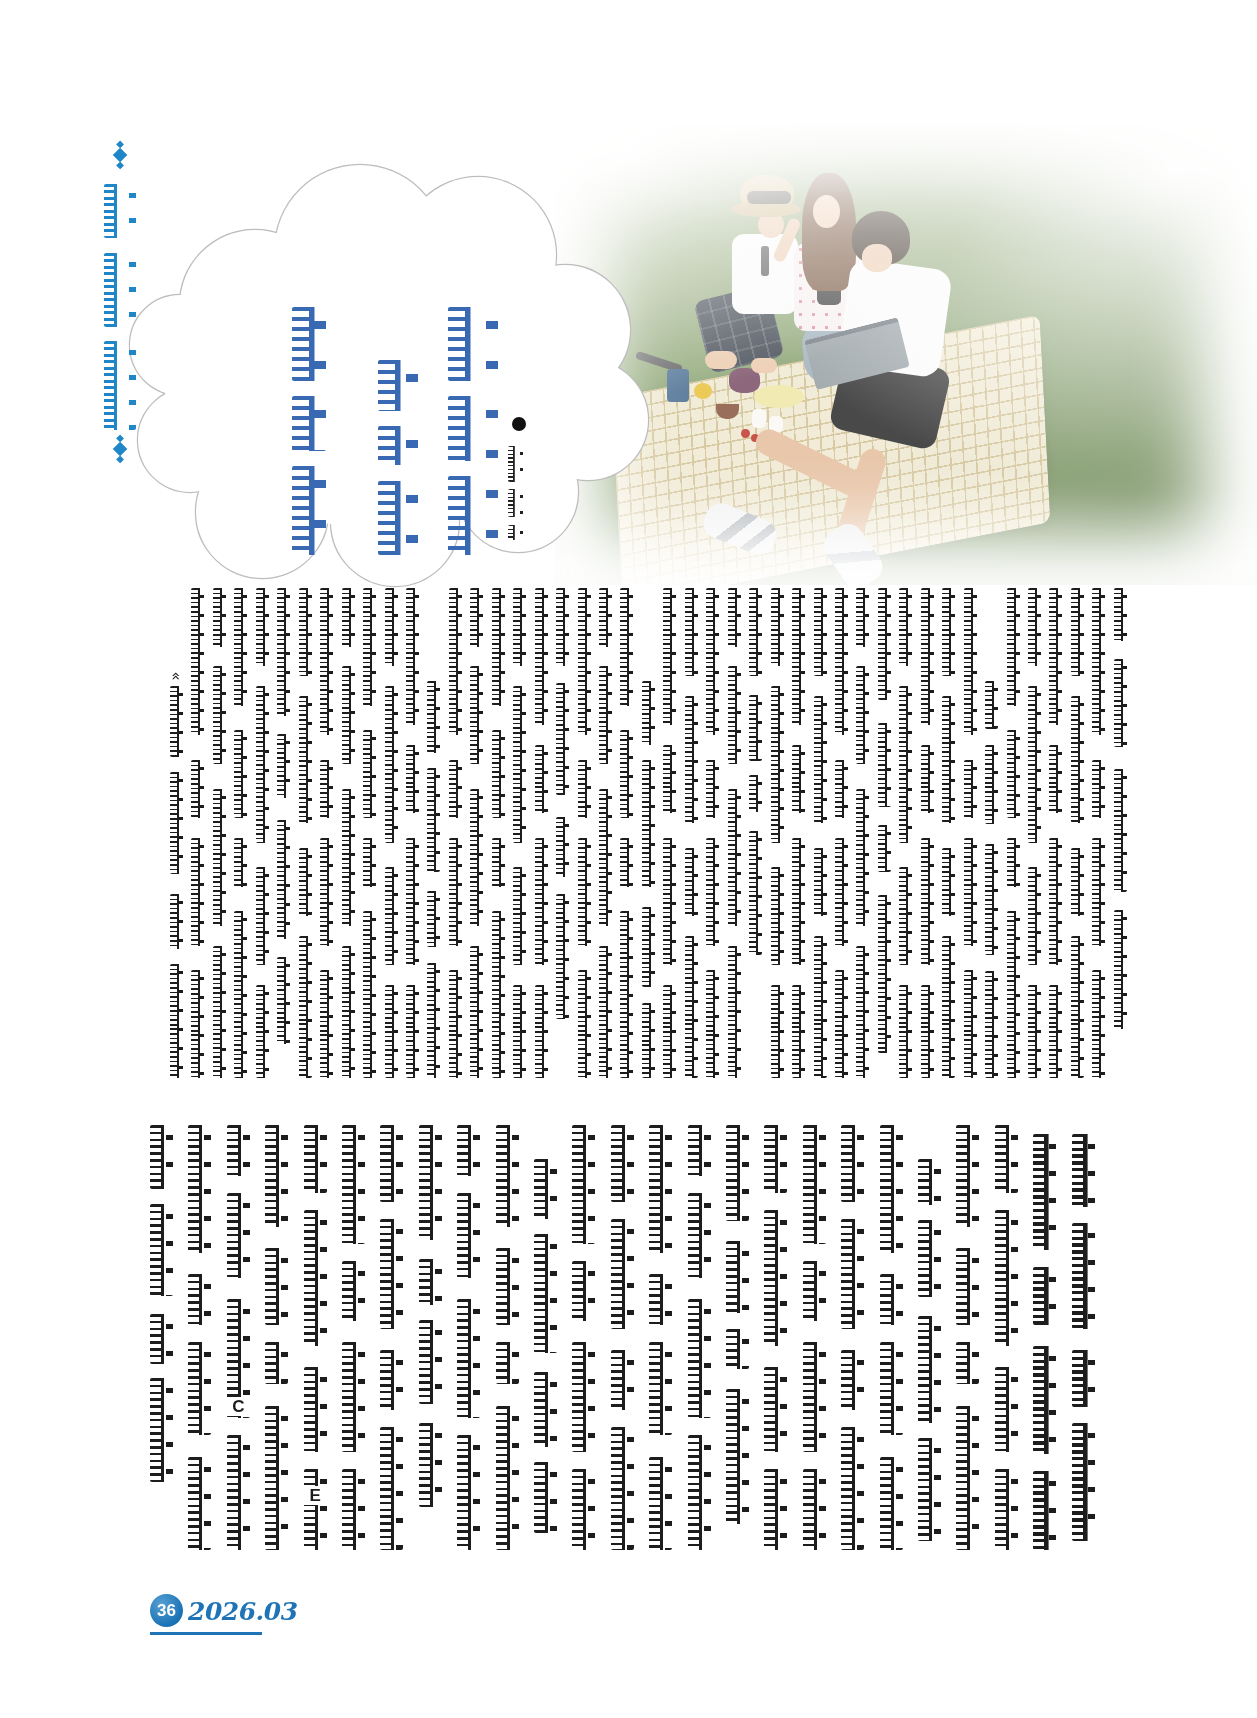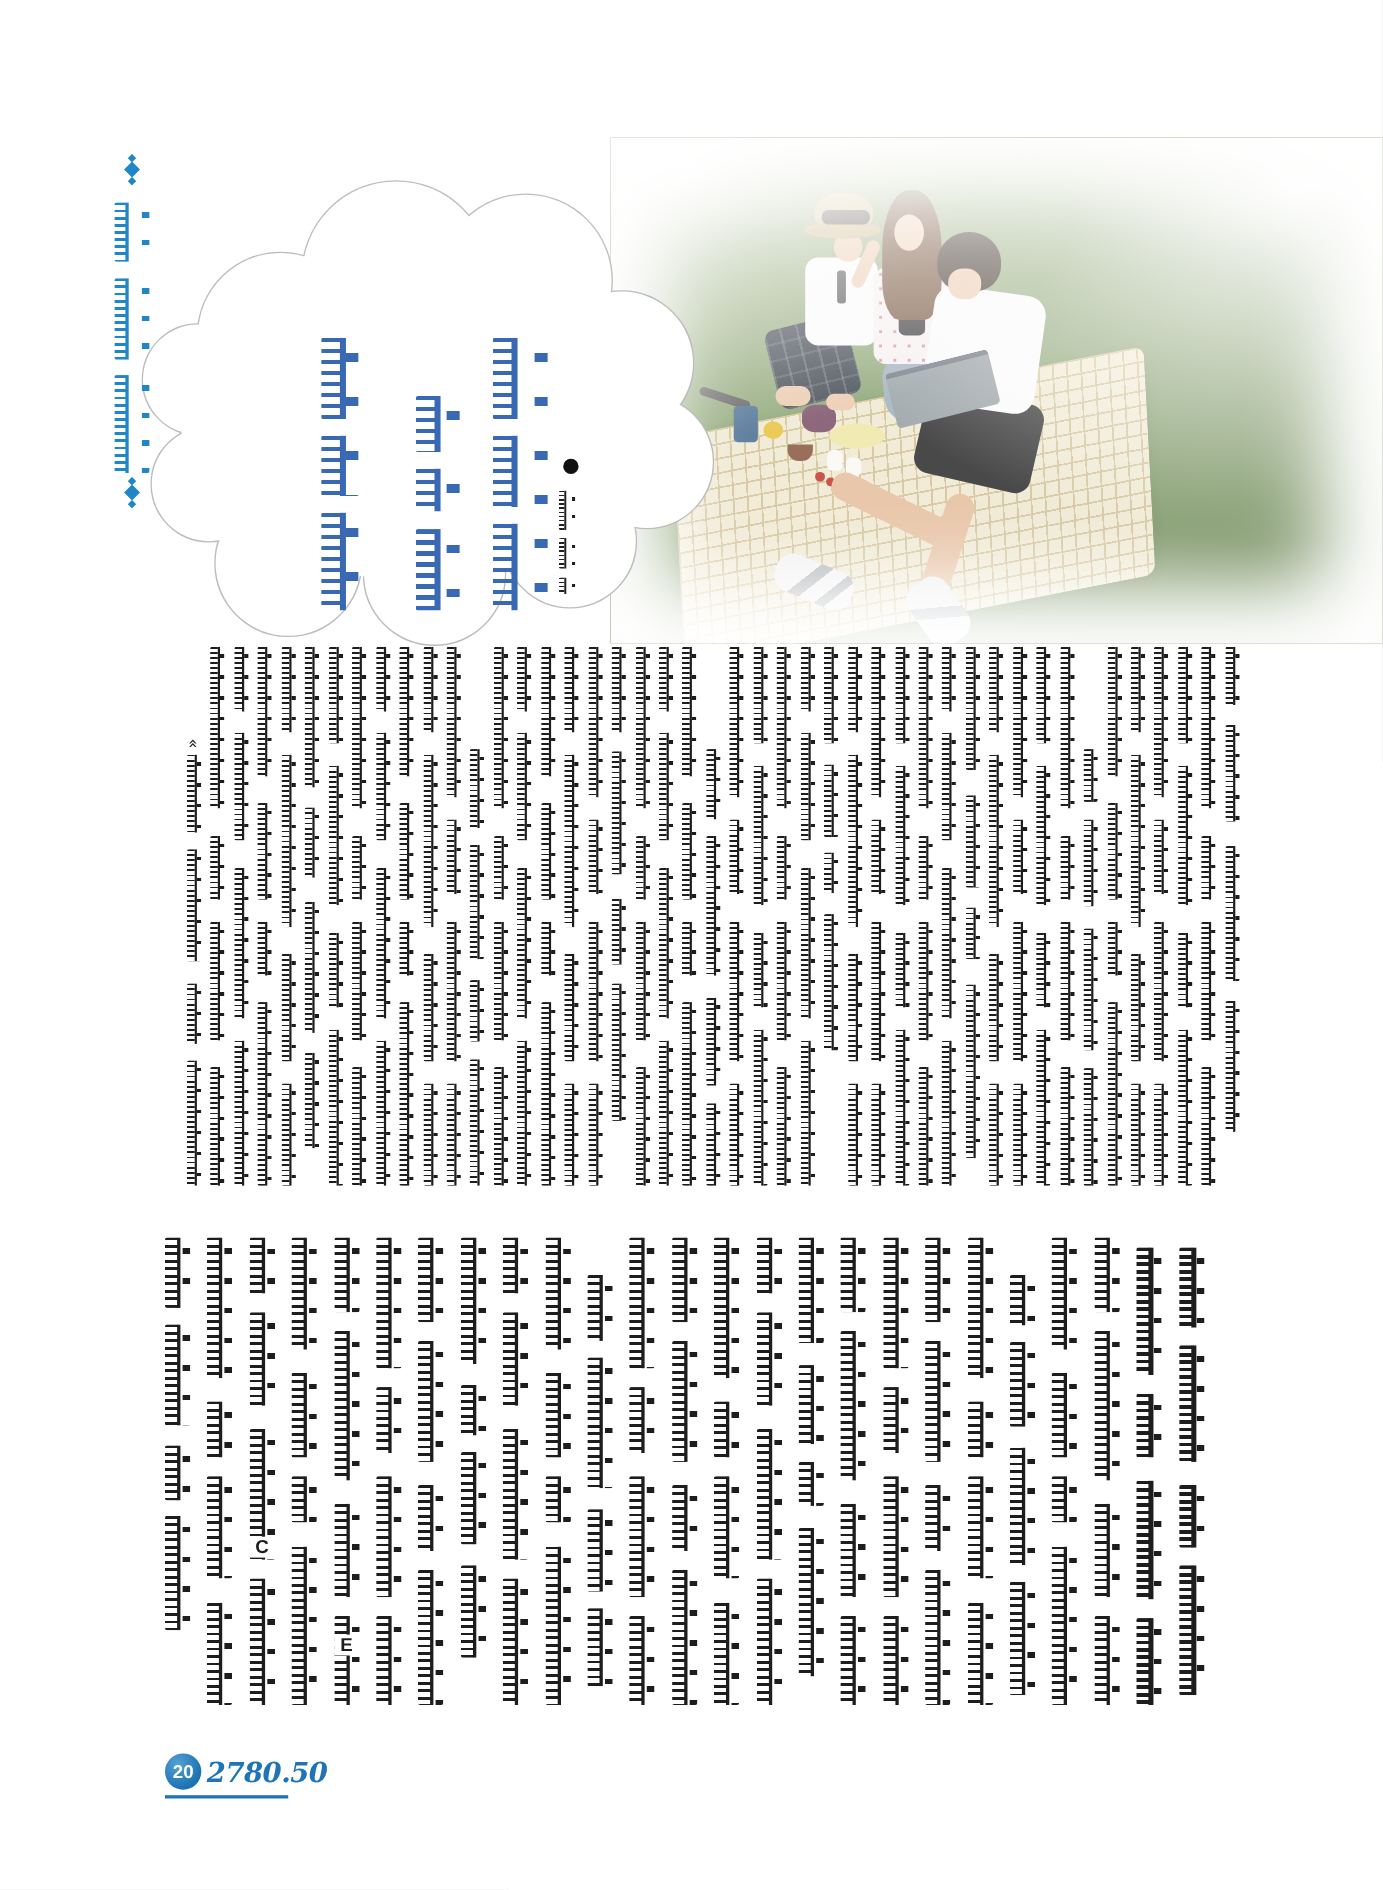--- a/index.html
+++ b/index.html
@@ -869,18 +869,18 @@
         <div class="gap" style="height: 16.32px;"></div>
         <div class="seg" style="height: 106.08px;"></div>
         <div class="gap" style="height: 20.4px;"></div>
         <div class="seg" style="height: 57.12px;"></div>
         <div class="gap" style="height: 16.32px;"></div>
         <div class="seg" style="height: 118.32px;"></div>
       </div>
     </div>
 
   <div class="pagenum-badge">
-    <span>20</span>
+    <span>36</span>
   </div>
-  <div class="issue" style="color: rgb(30, 116, 182);">2780.50</div>
+  <div class="issue" style="color: rgb(30, 116, 182);">2026.03</div>
   <div class="footer-rule" style="background: rgb(30, 116, 182);"></div>
 
 </div>
 
 </body></html>

